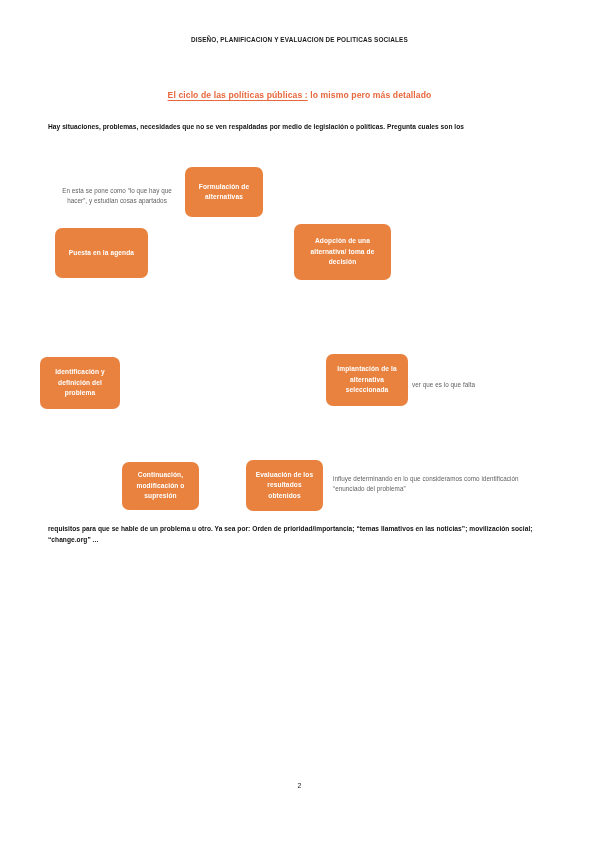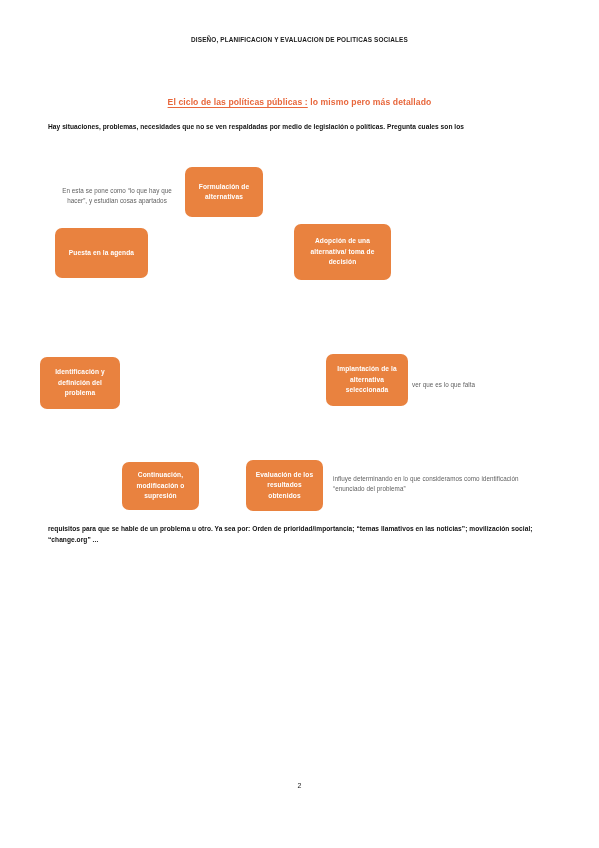--- a/index.html
+++ b/index.html
@@ -37,21 +37,20 @@
     position: absolute;
     top: 90px;
     left: 0;
     width: 599px;
     text-align: center;
     font-size: 8.6px;
     font-weight: bold;
     color: #E8673C;
     letter-spacing: 0.1px;
     white-space: nowrap;
-    margin-top: 7px;
   }
   .doc-title .underlined {
     text-decoration: underline;
     text-underline-offset: 1.5px;
   }
 
   
   .para {
     position: absolute;
     font-size: 6.6px;

